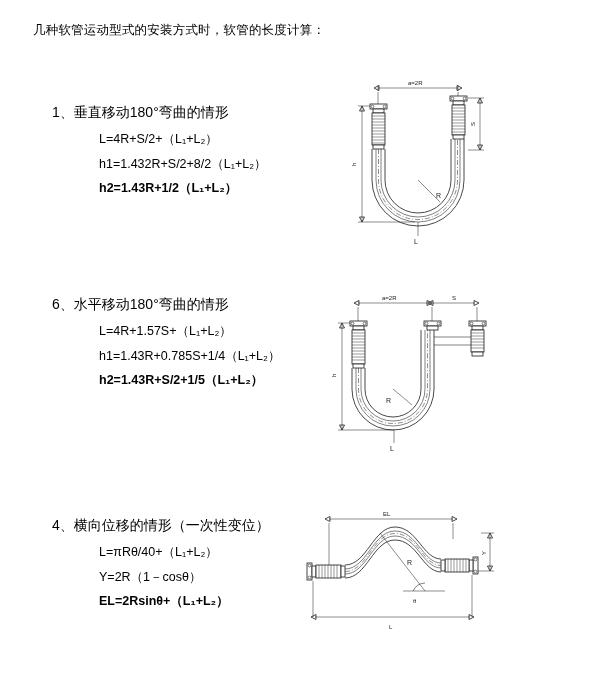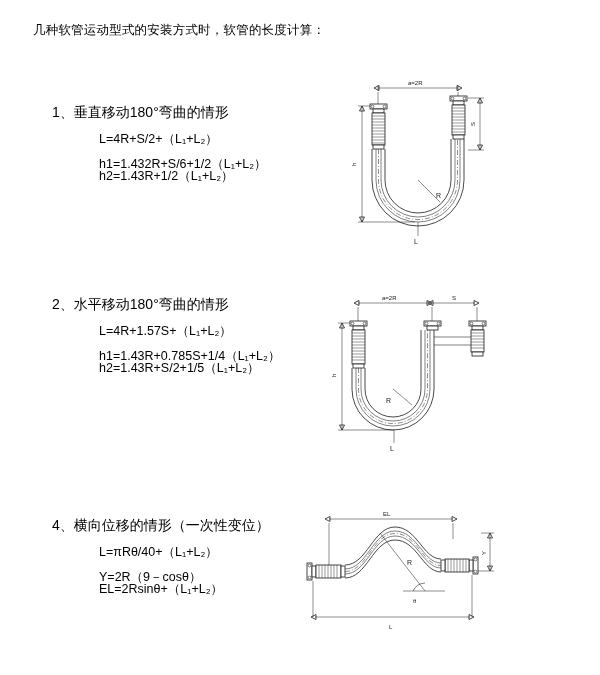--- a/index.html
+++ b/index.html
@@ -46,21 +46,21 @@
   }
   .formula {
     position: absolute;
     left: 80px;
     font-size: 12.5px;
     white-space: nowrap;
     margin-left: 19px;
   }
   .f1 { top: 27px; }
   .f2 { top: 52px; }
-  .f3 { top: 64px; }
+  .f3 { top: 76px; font-weight: bold; }
 
   .figure {
     position: absolute;
   }
   .fig1 { left: 300px; top: 70px; }
   .fig2 { left: 300px; top: 285px; }
   .fig3 { left: 285px; top: 505px; }
 
   svg { display: block; }
   .ln { stroke: #1a1a1a; stroke-width: 0.8; fill: none; }
@@ -75,21 +75,21 @@
 </head>
 <body>
 
 <div class="page">
 
   <div class="heading">几种软管运动型式的安装方式时，软管的长度计算：</div>
 
   <div class="section sec1">
     <div class="sec-title">1、垂直移动180°弯曲的情形</div>
     <div class="formula f1">L=4R+S/2+（L₁+L₂）</div>
-    <div class="formula f2">h1=1.432R+S/6+1/2（L₁+L₂）</div>
+    <div class="formula f2">h1=1.432R+S/2+8/2（L₁+L₂）</div>
     <div class="formula f3">h2=1.43R+1/2（L₁+L₂）</div>
   </div>
 
   <div class="figure fig1">
     <svg width="200" height="200" viewBox="0 0 200 200">
 
       <line class="dim" x1="78" y1="18" x2="158" y2="18"></line>
       <path class="dim" d="M78 15 L78 21 M158 15 L158 21"></path>
       <path class="ln" d="M74 18 l5 -2.5 l0 5 z" fill="#1a1a1a"></path>
       <path class="ln" d="M162 18 l-5 -2.5 l0 5 z" fill="#1a1a1a"></path>
@@ -161,21 +161,21 @@
       <line class="dim" x1="180" y1="28" x2="180" y2="80"></line>
       <path class="ln" d="M180 28 l-2.5 5 l5 0 z" fill="#1a1a1a"></path>
       <path class="ln" d="M180 80 l-2.5 -5 l5 0 z" fill="#1a1a1a"></path>
       <line class="dim" x1="168" y1="28" x2="184" y2="28"></line>
       <line class="dim" x1="168" y1="80" x2="184" y2="80"></line>
       <text class="dimtext" x="175" y="56" transform="rotate(-90 175 56)">S</text>
     </svg>
   </div>
 
   <div class="section sec2">
-    <div class="sec-title">2、水平移动180°弯曲的情形</div>
+    <div class="sec-title">6、水平移动180°弯曲的情形</div>
     <div class="formula f1">L=4R+1.57S+（L₁+L₂）</div>
     <div class="formula f2">h1=1.43R+0.785S+1/4（L₁+L₂）</div>
     <div class="formula f3">h2=1.43R+S/2+1/5（L₁+L₂）</div>
   </div>
 
   <div class="figure fig2">
     <svg width="200" height="170" viewBox="0 0 200 170">
 
       <line class="dim" x1="58" y1="18" x2="128" y2="18"></line>
       <path class="ln" d="M54 18 l5 -2.5 l0 5 z" fill="#1a1a1a"></path>
@@ -248,21 +248,21 @@
       <text class="dimtext" x="36" y="92" transform="rotate(-90 36 92)">h</text>
 
       <text class="dimtext7" x="90" y="166">L</text>
       <line class="dim" x1="94" y1="146" x2="94" y2="158"></line>
     </svg>
   </div>
 
   <div class="section sec3">
     <div class="sec-title">4、横向位移的情形（一次性变位）</div>
     <div class="formula f1">L=πRθ/40+（L₁+L₂）</div>
-    <div class="formula f2">Y=2R（9－cosθ）</div>
+    <div class="formula f2">Y=2R（1－cosθ）</div>
     <div class="formula f3">EL=2Rsinθ+（L₁+L₂）</div>
   </div>
 
   <div class="figure fig3">
     <svg width="215" height="130" viewBox="0 0 215 130">
 
       <line class="dim" x1="44" y1="14" x2="168" y2="14"></line>
       <path class="ln" d="M40 14 l5 -2.5 l0 5 z" fill="#1a1a1a"></path>
       <path class="ln" d="M172 14 l-5 -2.5 l0 5 z" fill="#1a1a1a"></path>
       <text class="dimtext" x="98" y="11">EL</text>

